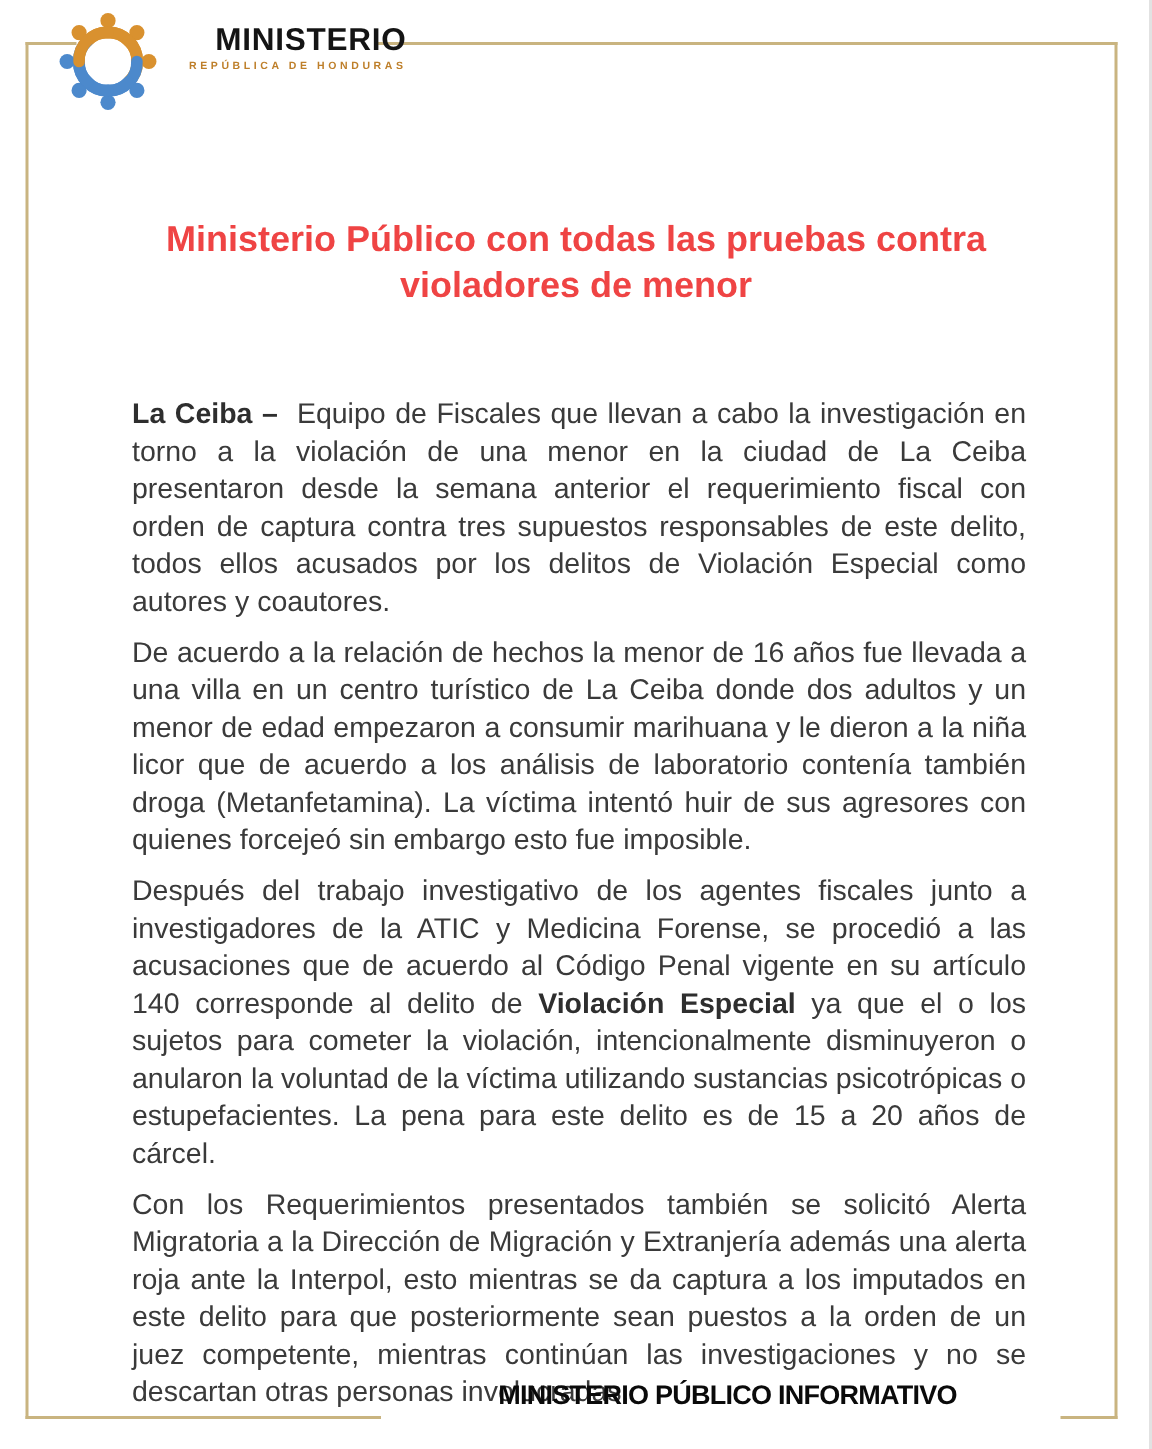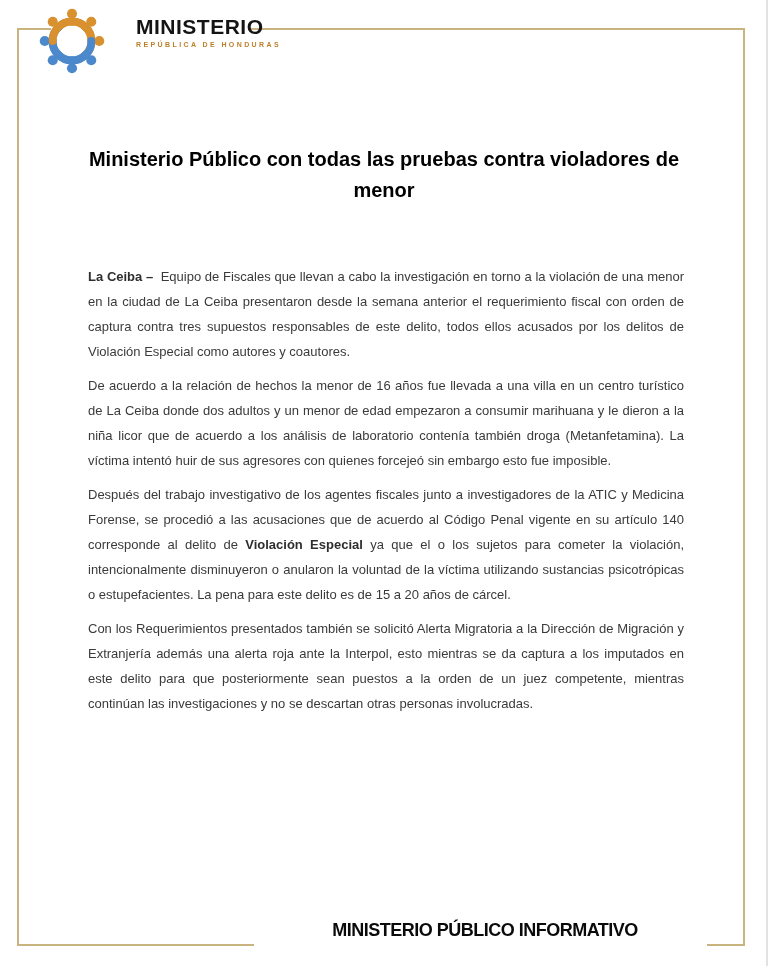--- a/index.html
+++ b/index.html
@@ -16,34 +16,34 @@
   .gold{position:absolute;background:#C9B480;}
   .line-top-left   {left:17px;  top:28px;  width:34px;  height:2px;}
   .line-top-right  {left:250px; top:28px;  width:495px; height:2px;}
   .line-left       {left:17px;  top:28px;  width:2px;   height:918px;}
   .line-right      {left:743px; top:28px;  width:2px;   height:918px;}
   .line-bottom-left{left:17px;  top:944px; width:237px; height:2px;}
   .line-bottom-right{left:707px;top:944px; width:38px;  height:2px;}
   
   .logo{position:absolute;left:36px;top:5px;display:flex;align-items:flex-start;}
   .logo-mark{width:72px;height:72px;}
-  .logo-text{margin-left:28px;padding-top:11px;}
+  .logo-text{margin-left:18px;padding-top:11px;text-align:right;}
   .logo-name{font-size:21px;font-weight:bold;color:#141414;line-height:21px;letter-spacing:.5px;}
   .logo-sub{font-size:7px;font-weight:bold;color:#BE7F2A;letter-spacing:2.4px;margin-top:4px;}
   
   .doc-title{
     position:absolute;top:144px;left:64px;width:640px;
-    text-align:center;color:#000000;font-weight:bold;
-    font-size:20px;line-height:31px;
+    text-align:center;color:#ef4444;font-weight:bold;
+    font-size:24px;line-height:31px;
   }
   .doc-title span{display:block;}
   
   .body-text{
     position:absolute;left:88px;top:264px;width:596px;
-    font-size:13px;line-height:25px;color:#3A3A3A;
+    font-size:19px;line-height:25px;color:#3A3A3A;
     text-align:justify;
   }
   .body-text p{margin:0 0 9px 0;}
   .body-text b{color:#2e2e2e;}
   
   .footer-title{
     position:absolute;left:220px;top:920px;width:530px;
     text-align:center;font-size:18px;font-weight:bold;color:#0a0a0a;
     letter-spacing:-0.5px;white-space:nowrap;
   }

